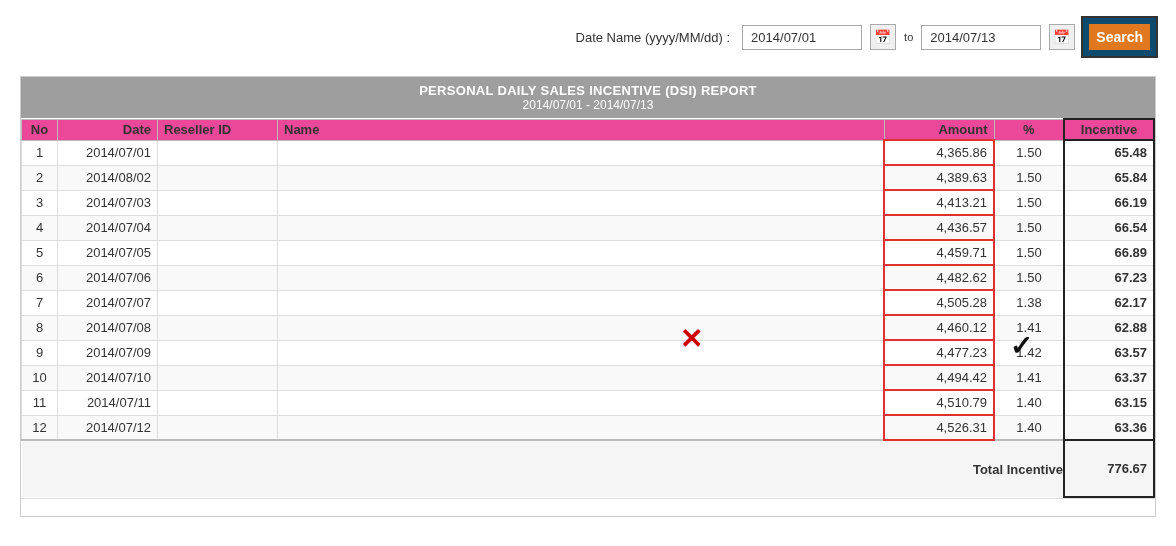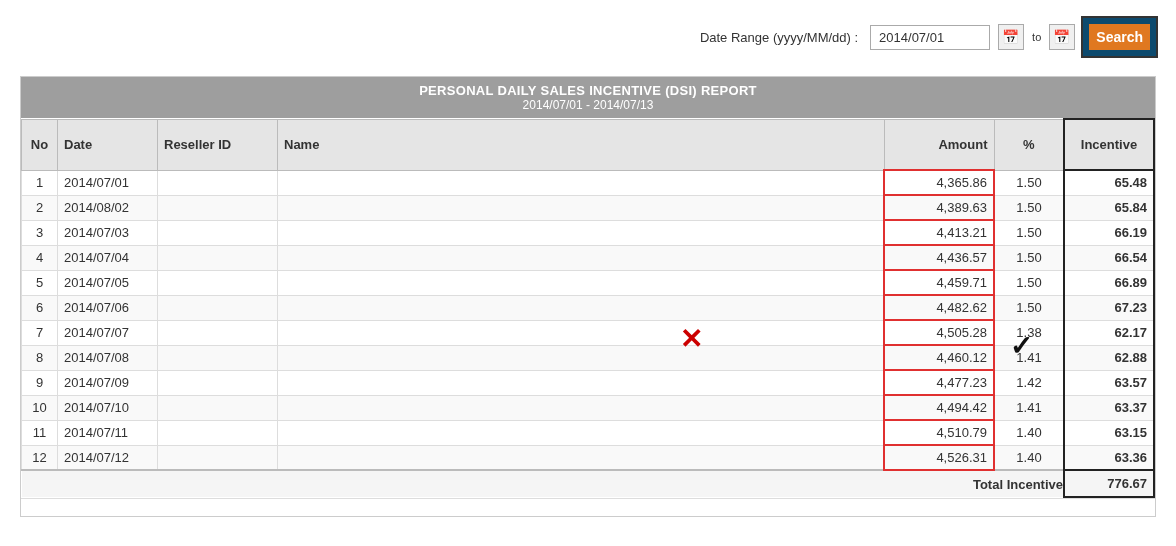--- a/index.html
+++ b/index.html
@@ -72,37 +72,37 @@
     }
     .report-title-row .title-sub {
       color: #fff;
       font-size: 12px;
     }
     table {
       width: 100%;
       border-collapse: collapse;
     }
     thead tr th {
-      background: #e5e5e5;
+      background: #ec4899;
       border: 1px solid #bbb;
-      padding: 17px 6px;
+      padding: 2px 6px;
       text-align: center;
       font-weight: bold;
       font-size: 13px;
     }
     tbody tr td {
       border: 1px solid #ddd;
       padding: 4px 6px;
       font-size: 13px;
     }
     tbody tr:nth-child(even) {
       background: #f9f9f9;
     }
     .col-no { width: 36px; text-align: center; }
-    .col-date { width: 100px; text-align: left; }
+    .col-date { width: 100px; text-align: right; }
     .col-reseller { width: 120px; text-align: left; }
     .col-name { width: auto; text-align: left; }
     .col-amount { width: 110px; text-align: right; }
     .col-pct { width: 70px; text-align: center; }
     .col-incentive { width: 90px; text-align: right; font-weight: bold; }
     .amount-cell {
       border: 2px solid #e03030 !important;
       text-align: right;
       padding: 4px 6px;
     }
@@ -127,21 +127,21 @@
     }
     .total-row .total-amount {
       text-align: right;
       font-weight: bold;
     }
     .incentive-total-cell {
       border: 2px solid #222 !important;
       border-top: 2px solid #222 !important;
       text-align: right;
       font-weight: bold;
-      padding: 5px 6px;
+      padding: 20px 6px;
     }
     
     .overlay-container {
       position: relative;
     }
     .x-mark {
       position: absolute;
       color: #cc0000;
       font-size: 28px;
       font-weight: bold;
@@ -161,24 +161,25 @@
     .bottom-spacer {
       height: 18px;
       background: #fff;
       border-top: 1px solid #ddd;
     }
   </style>
 </head>
 <body>
 
 <div class="top-bar">
-  <span class="date-range-label">Date Range (yyyy/MM/dd) :</span>
+  <span class="date-range-label">Date Name (yyyy/MM/dd) :</span>
   <input class="date-input" type="text" value="2014/07/01" style="">
   <span class="cal-icon">📅</span>
   <span class="to-label">to</span>
+  <input class="date-input" type="text" value="2014/07/13" style="">
   <span class="cal-icon">📅</span>
   <button class="search-btn">Search</button>
 </div>
 
 <div class="main-content">
   <div class="overlay-container">
     <div class="report-table-container">
       <div class="report-title-row">
         <div class="title-main">PERSONAL DAILY SALES INCENTIVE (DSI) REPORT</div>
         <div class="title-sub">2014/07/01 - 2014/07/13</div>

